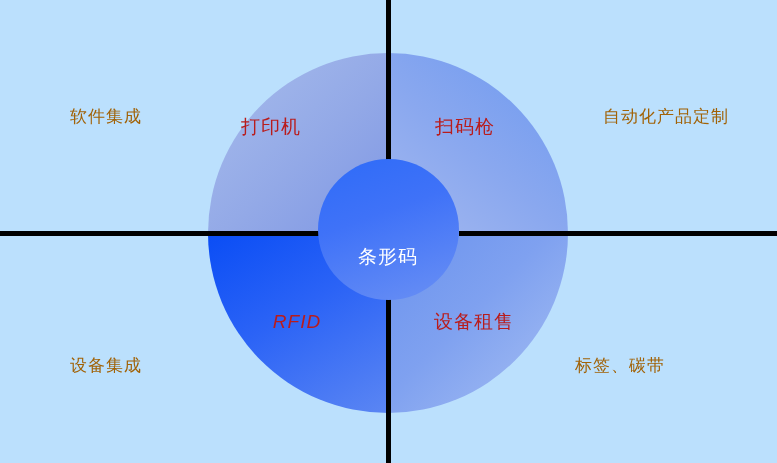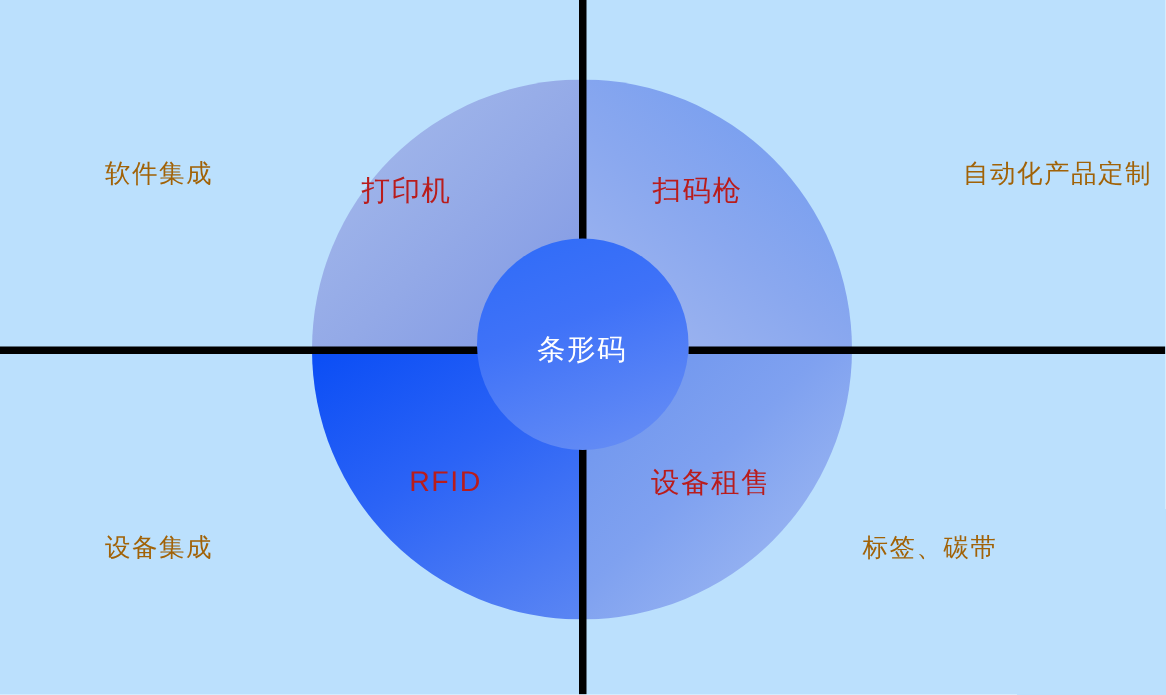--- a/index.html
+++ b/index.html
@@ -85,35 +85,36 @@
   .label-inner {
     color: #b91c1c;
     font-size: 19px;
     letter-spacing: 1px;
   }
   .label-core {
     color: #ffffff;
     font-size: 19px;
     letter-spacing: 1px;
     z-index: 11;
+    margin-top: 24px;
   }
   .label-outer {
     color: #a16207;
     font-size: 17px;
     letter-spacing: 1px;
   }
 
   .pos-printer  { left: 271px; top: 127px; transform: translate(-50%, -50%); }
   .pos-scanner  { left: 465px; top: 127px; transform: translate(-50%, -50%); }
-  .pos-rfid     { left: 297px; top: 322px; transform: translate(-50%, -50%); }
+  .pos-rfid     { left: 297px; top: 322px; transform: translate(-50%, -50%); font-style: italic; }
   .pos-rental   { left: 474px; top: 322px; transform: translate(-50%, -50%); }
   .pos-core     { left: 388px; top: 233px; transform: translate(-50%, -50%); }
 
   .pos-sw       { left: 106px; top: 116px; transform: translate(-50%, -50%); }
-  .pos-auto     { left: 666px; top: 116px; transform: translate(-50%, -50%); margin-left: 39px; }
+  .pos-auto     { left: 666px; top: 116px; transform: translate(-50%, -50%); }
   .pos-dev      { left: 106px; top: 365px; transform: translate(-50%, -50%); }
   .pos-labels   { left: 620px; top: 365px; transform: translate(-50%, -50%); }
 </style>
 </head>
 <body>
 
 <div id="diagram">
 
   <div class="axis axis-h-left"></div>
   <div class="axis axis-h-right"></div>

